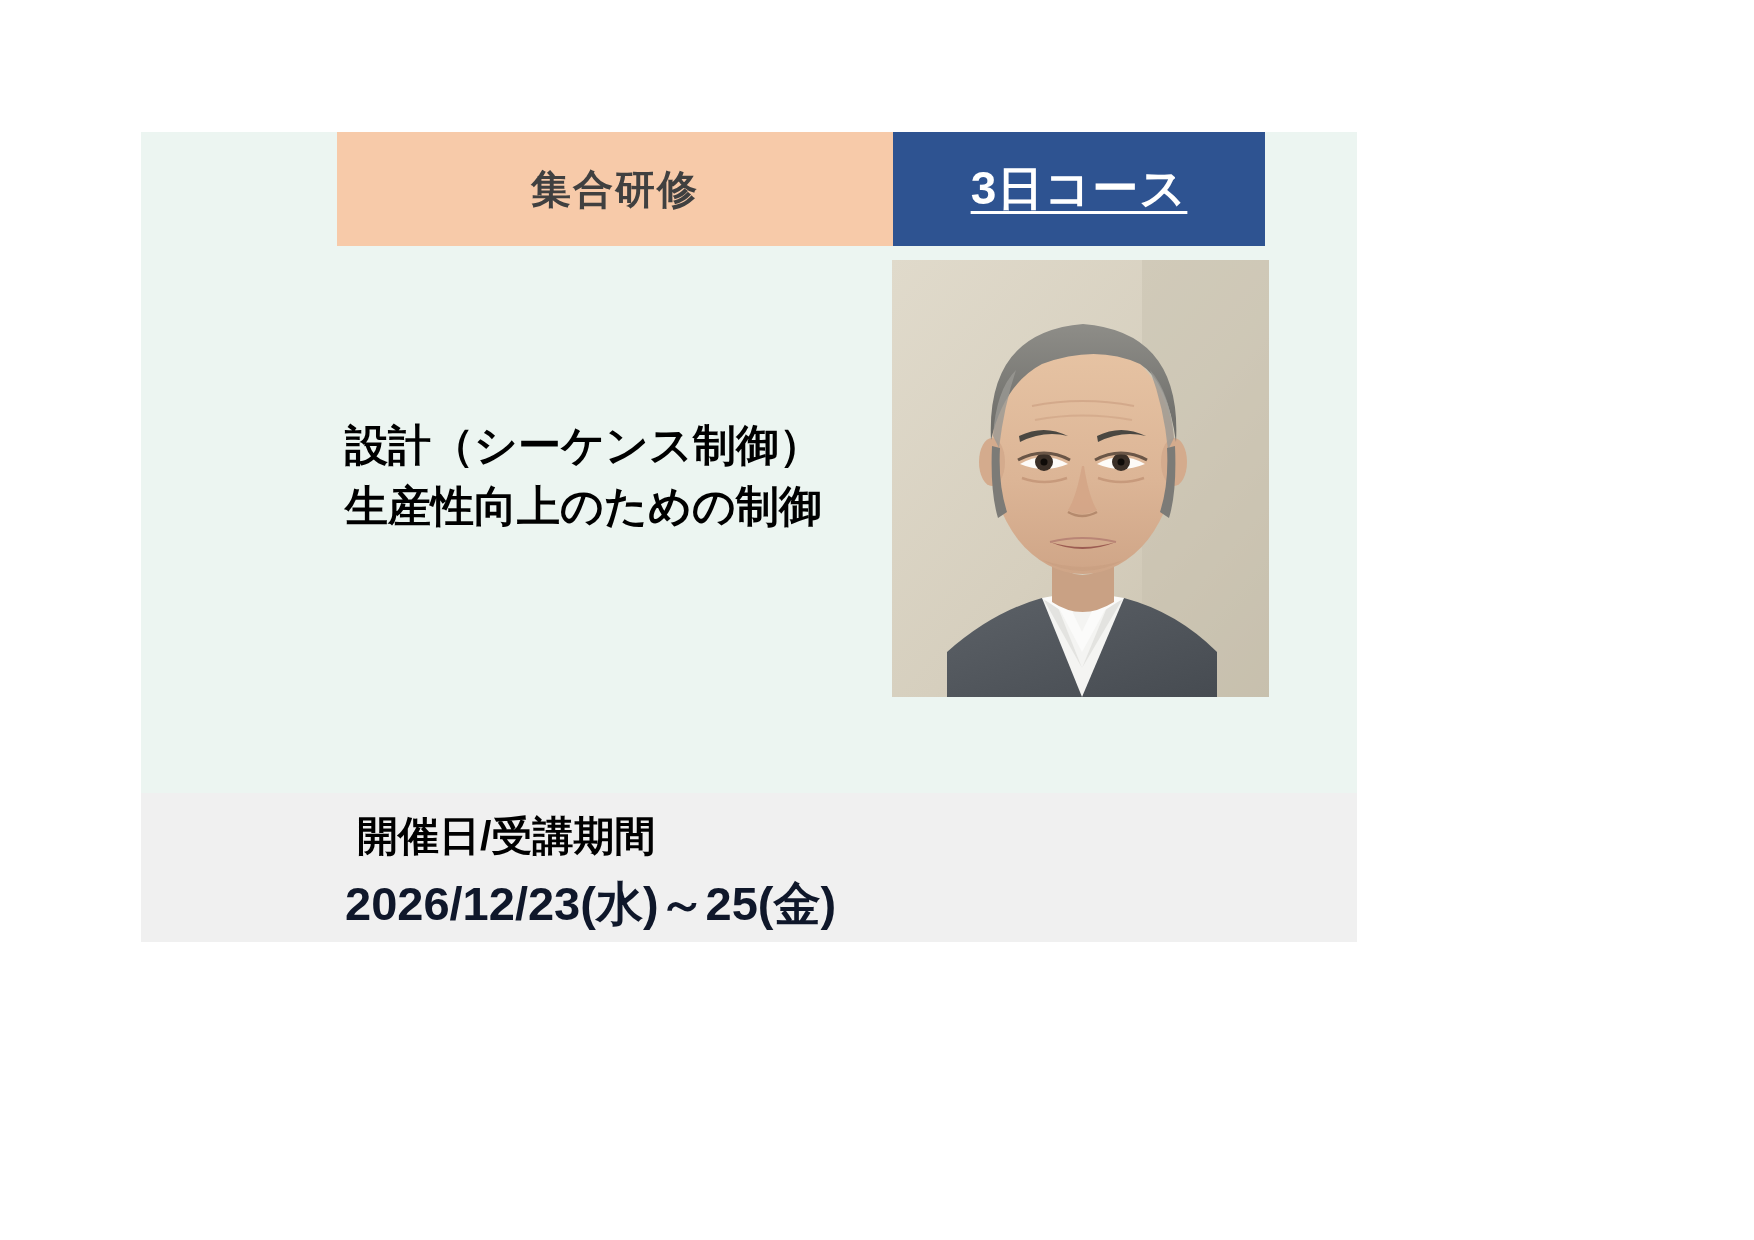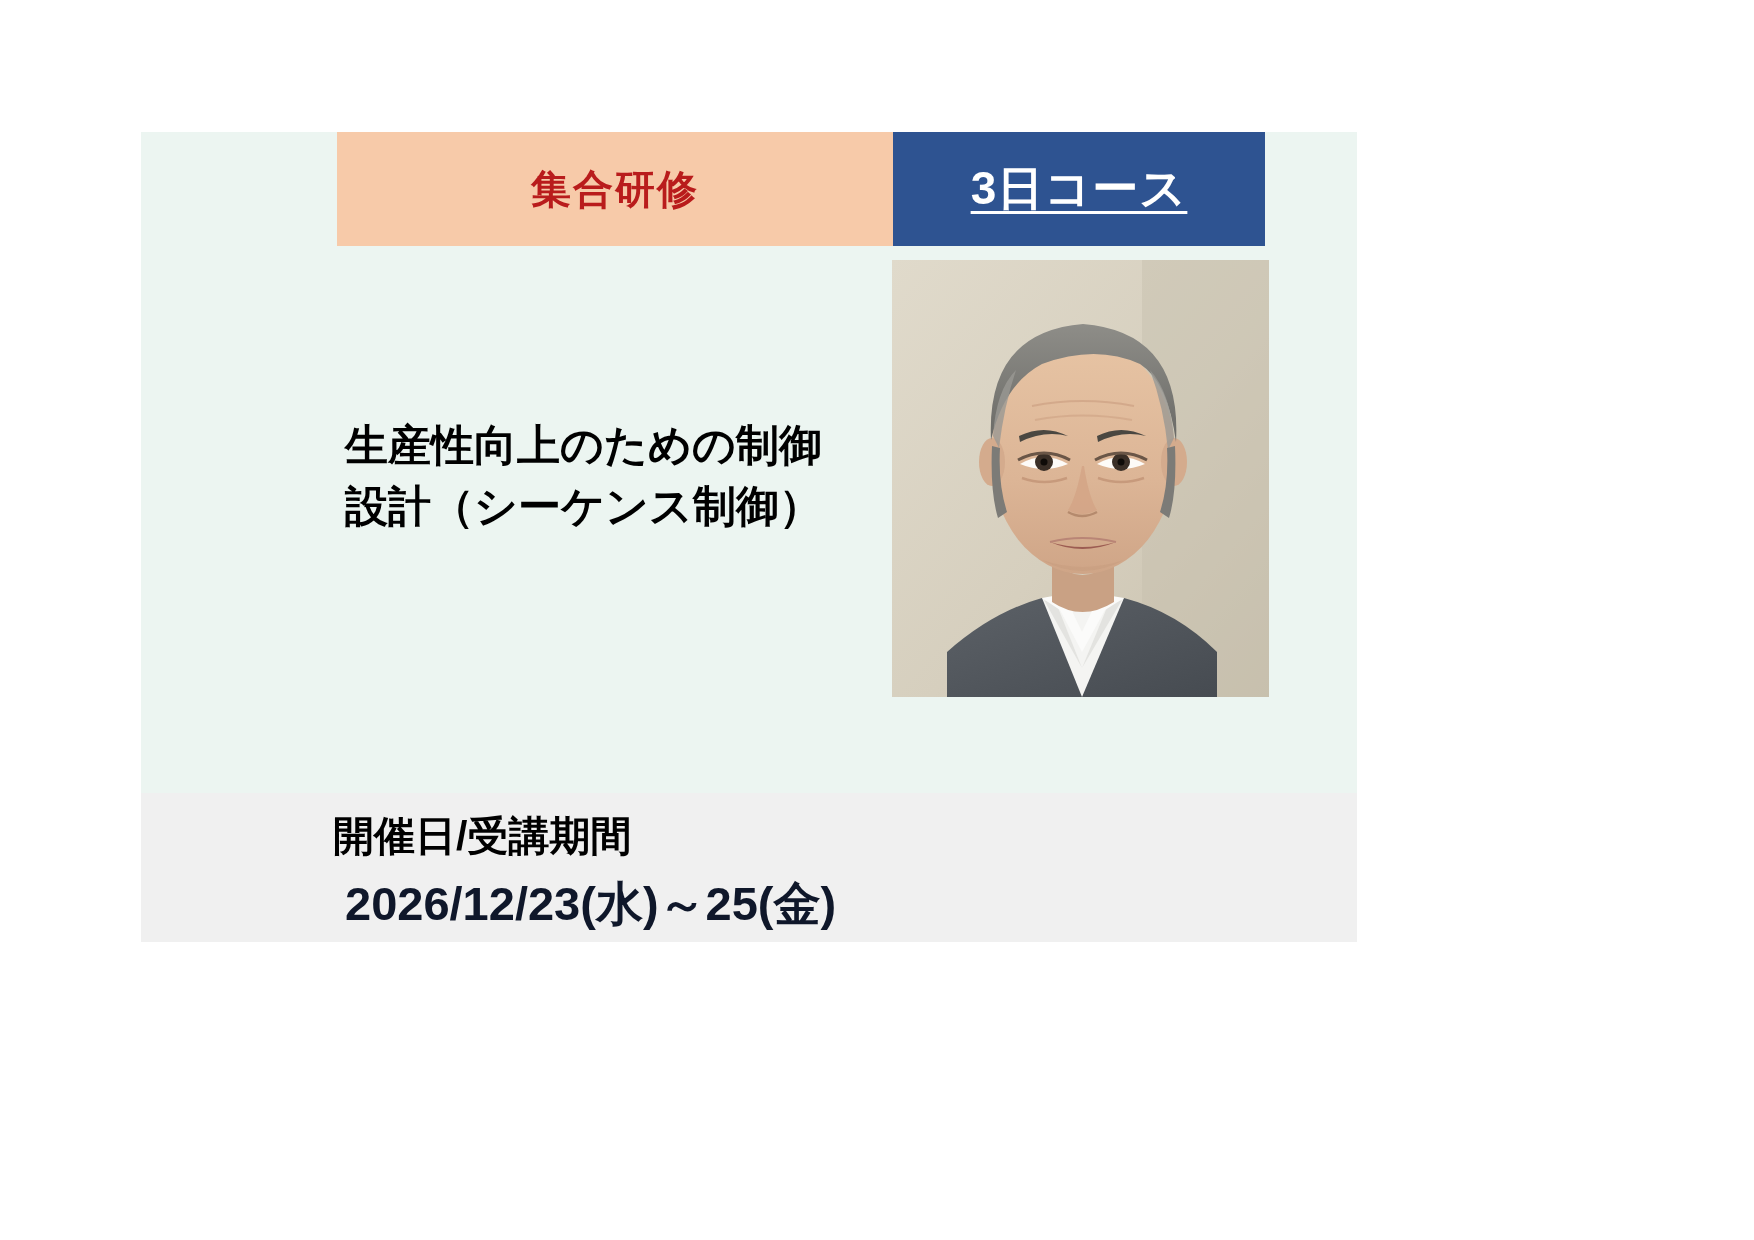--- a/index.html
+++ b/index.html
@@ -48,21 +48,21 @@
     height: 114px;
     display: flex;
   }
   .badge-format {
     width: 556px;
     height: 114px;
     background: #f7caa9;
     display: flex;
     align-items: center;
     justify-content: center;
-    color: #b91c1c;
+    color: #404040;
     font-size: 40px;
     font-weight: bold;
     letter-spacing: 2px;
   }
   .badge-duration {
     width: 372px;
     height: 114px;
     background: #2e5391;
     display: flex;
     align-items: center;
@@ -137,21 +137,21 @@
   .card-footer {
     position: absolute;
     left: 0;
     top: 661px;
     width: 1216px;
     height: 149px;
     background: #f0f0f0;
   }
   .schedule-label {
     position: absolute;
-    left: 192px;
+    left: 216px;
     top: 16px;
     font-size: 41px;
     font-weight: bold;
     color: #000000;
     white-space: nowrap;
   }
   .schedule-dates {
     position: absolute;
     left: 204px;
     top: 80px;
@@ -173,22 +173,22 @@
     <div class="header-row">
       <div class="badge-format">
         <span>集合研修</span>
       </div>
       <div class="badge-duration">
         <span class="u">3日コース</span>
       </div>
     </div>
 
     <div class="course-title">
+      <span class="line">設計（シーケンス制御）</span>
       <span class="line">生産性向上のための制御</span>
-      <span class="line">設計（シーケンス制御）</span>
     </div>
 
     <div class="portrait">
       <svg viewBox="0 0 377 437" xmlns="http://www.w3.org/2000/svg">
         <defs>
           <linearGradient id="wallg" x1="0" y1="0" x2="1" y2="1">
             <stop offset="0%" stop-color="#e0dacb"></stop>
             <stop offset="55%" stop-color="#d6cfbe"></stop>
             <stop offset="100%" stop-color="#c9c1ae"></stop>
           </linearGradient>

